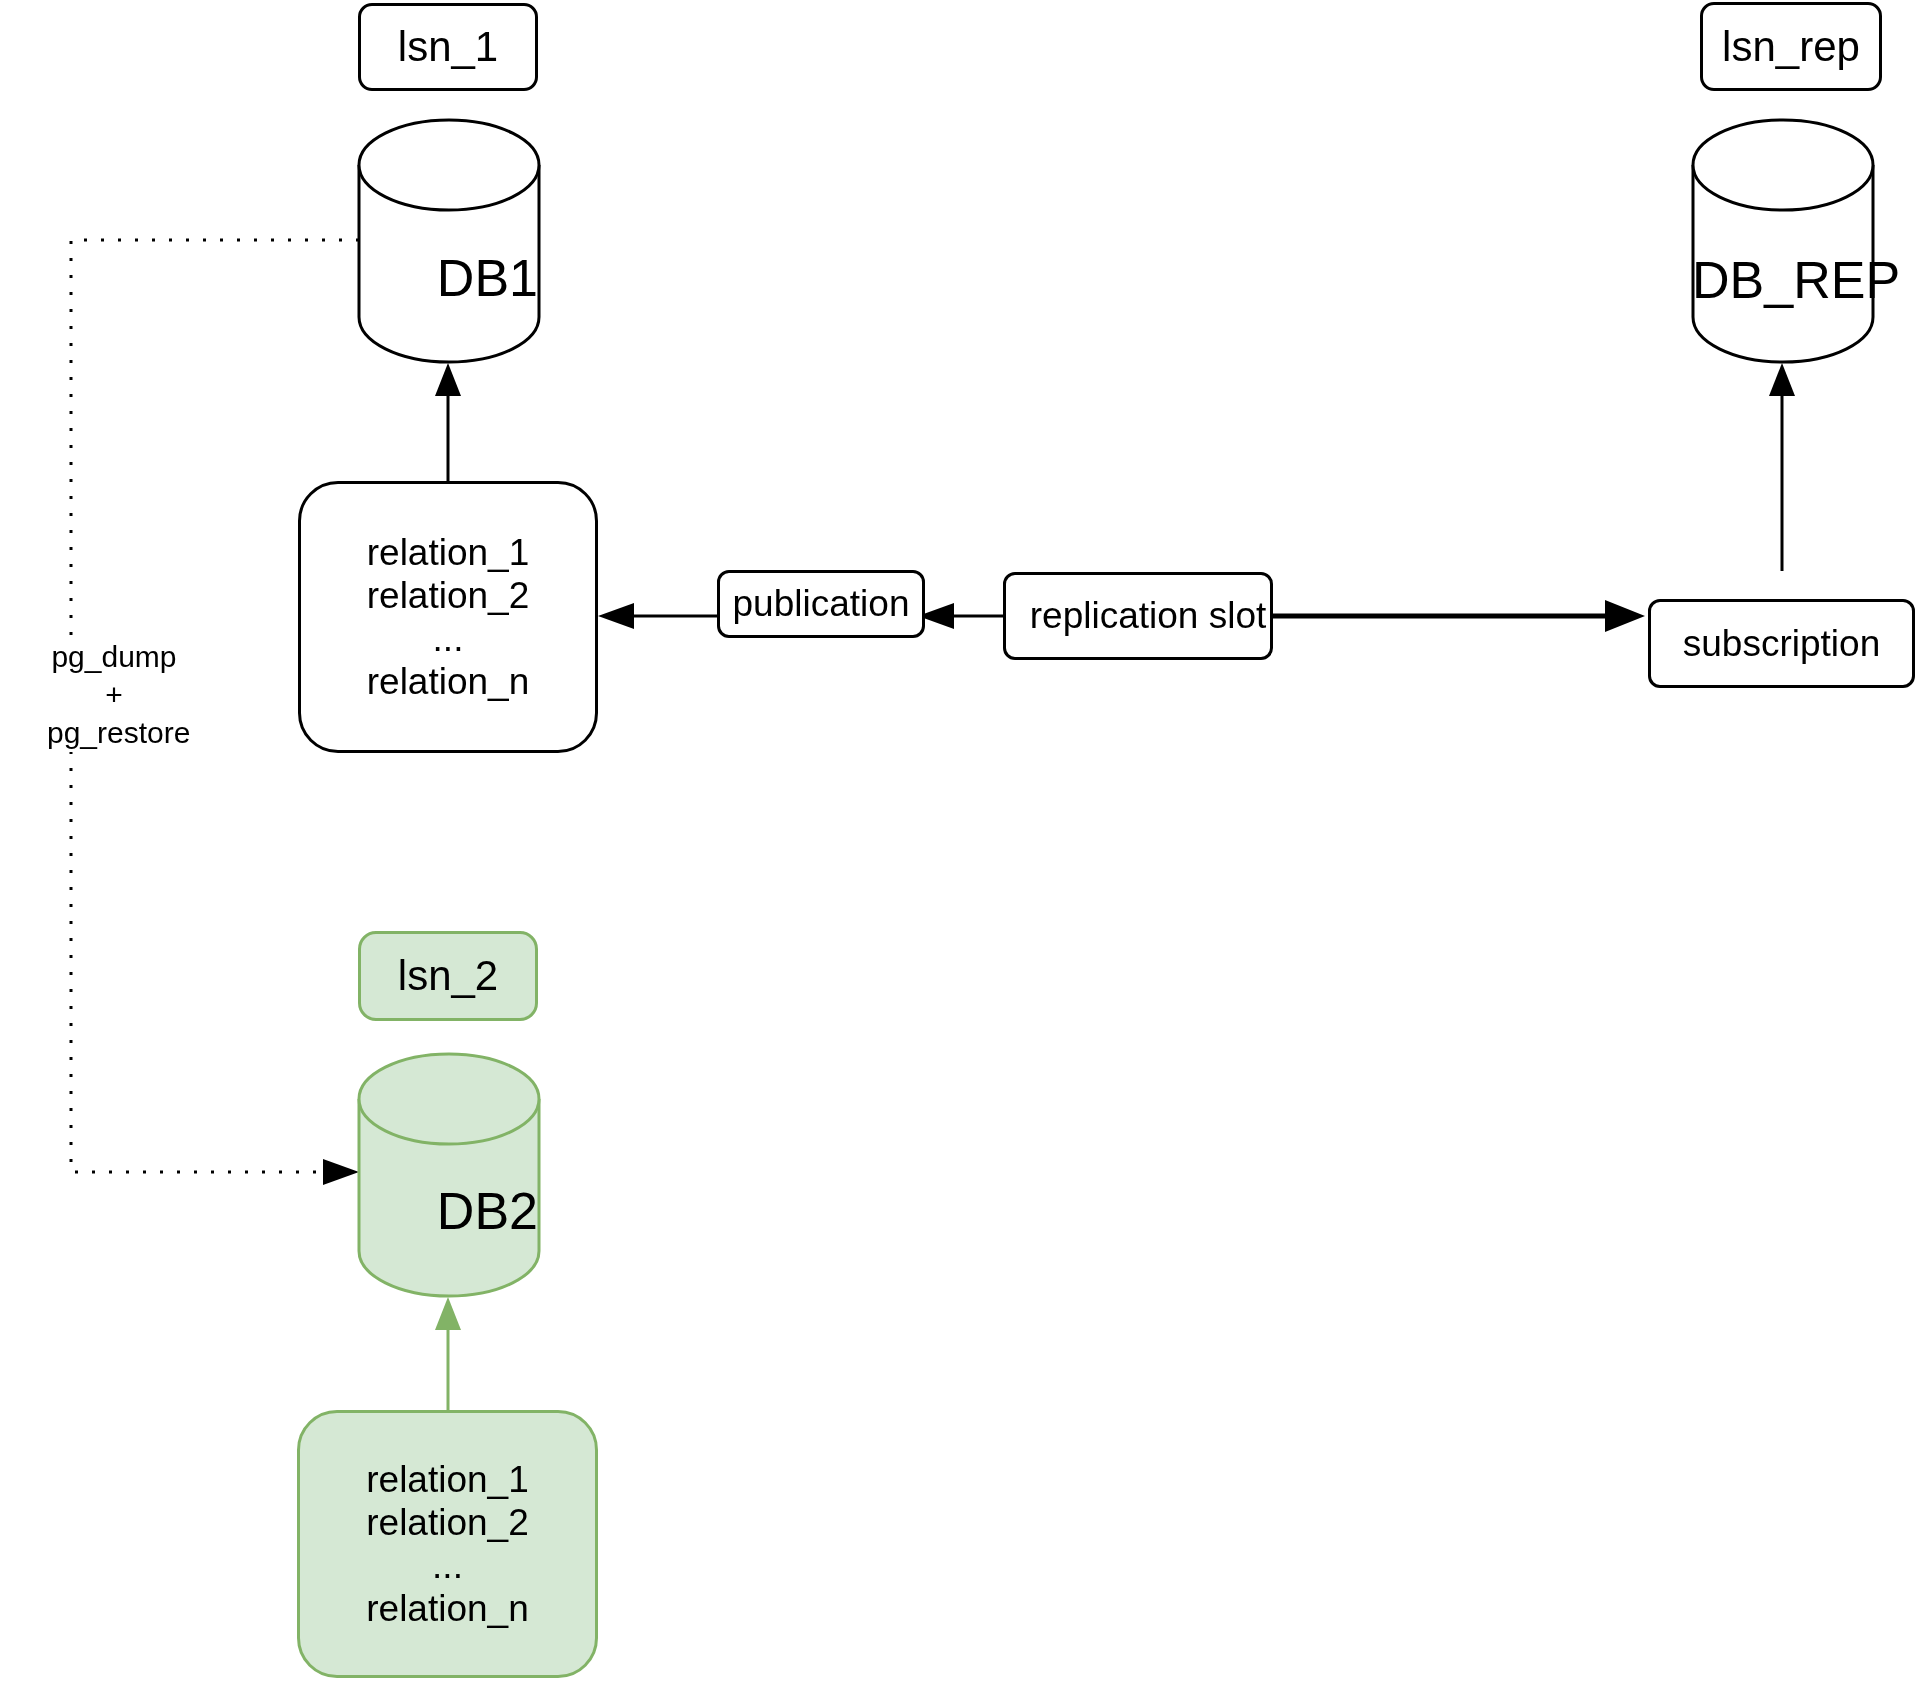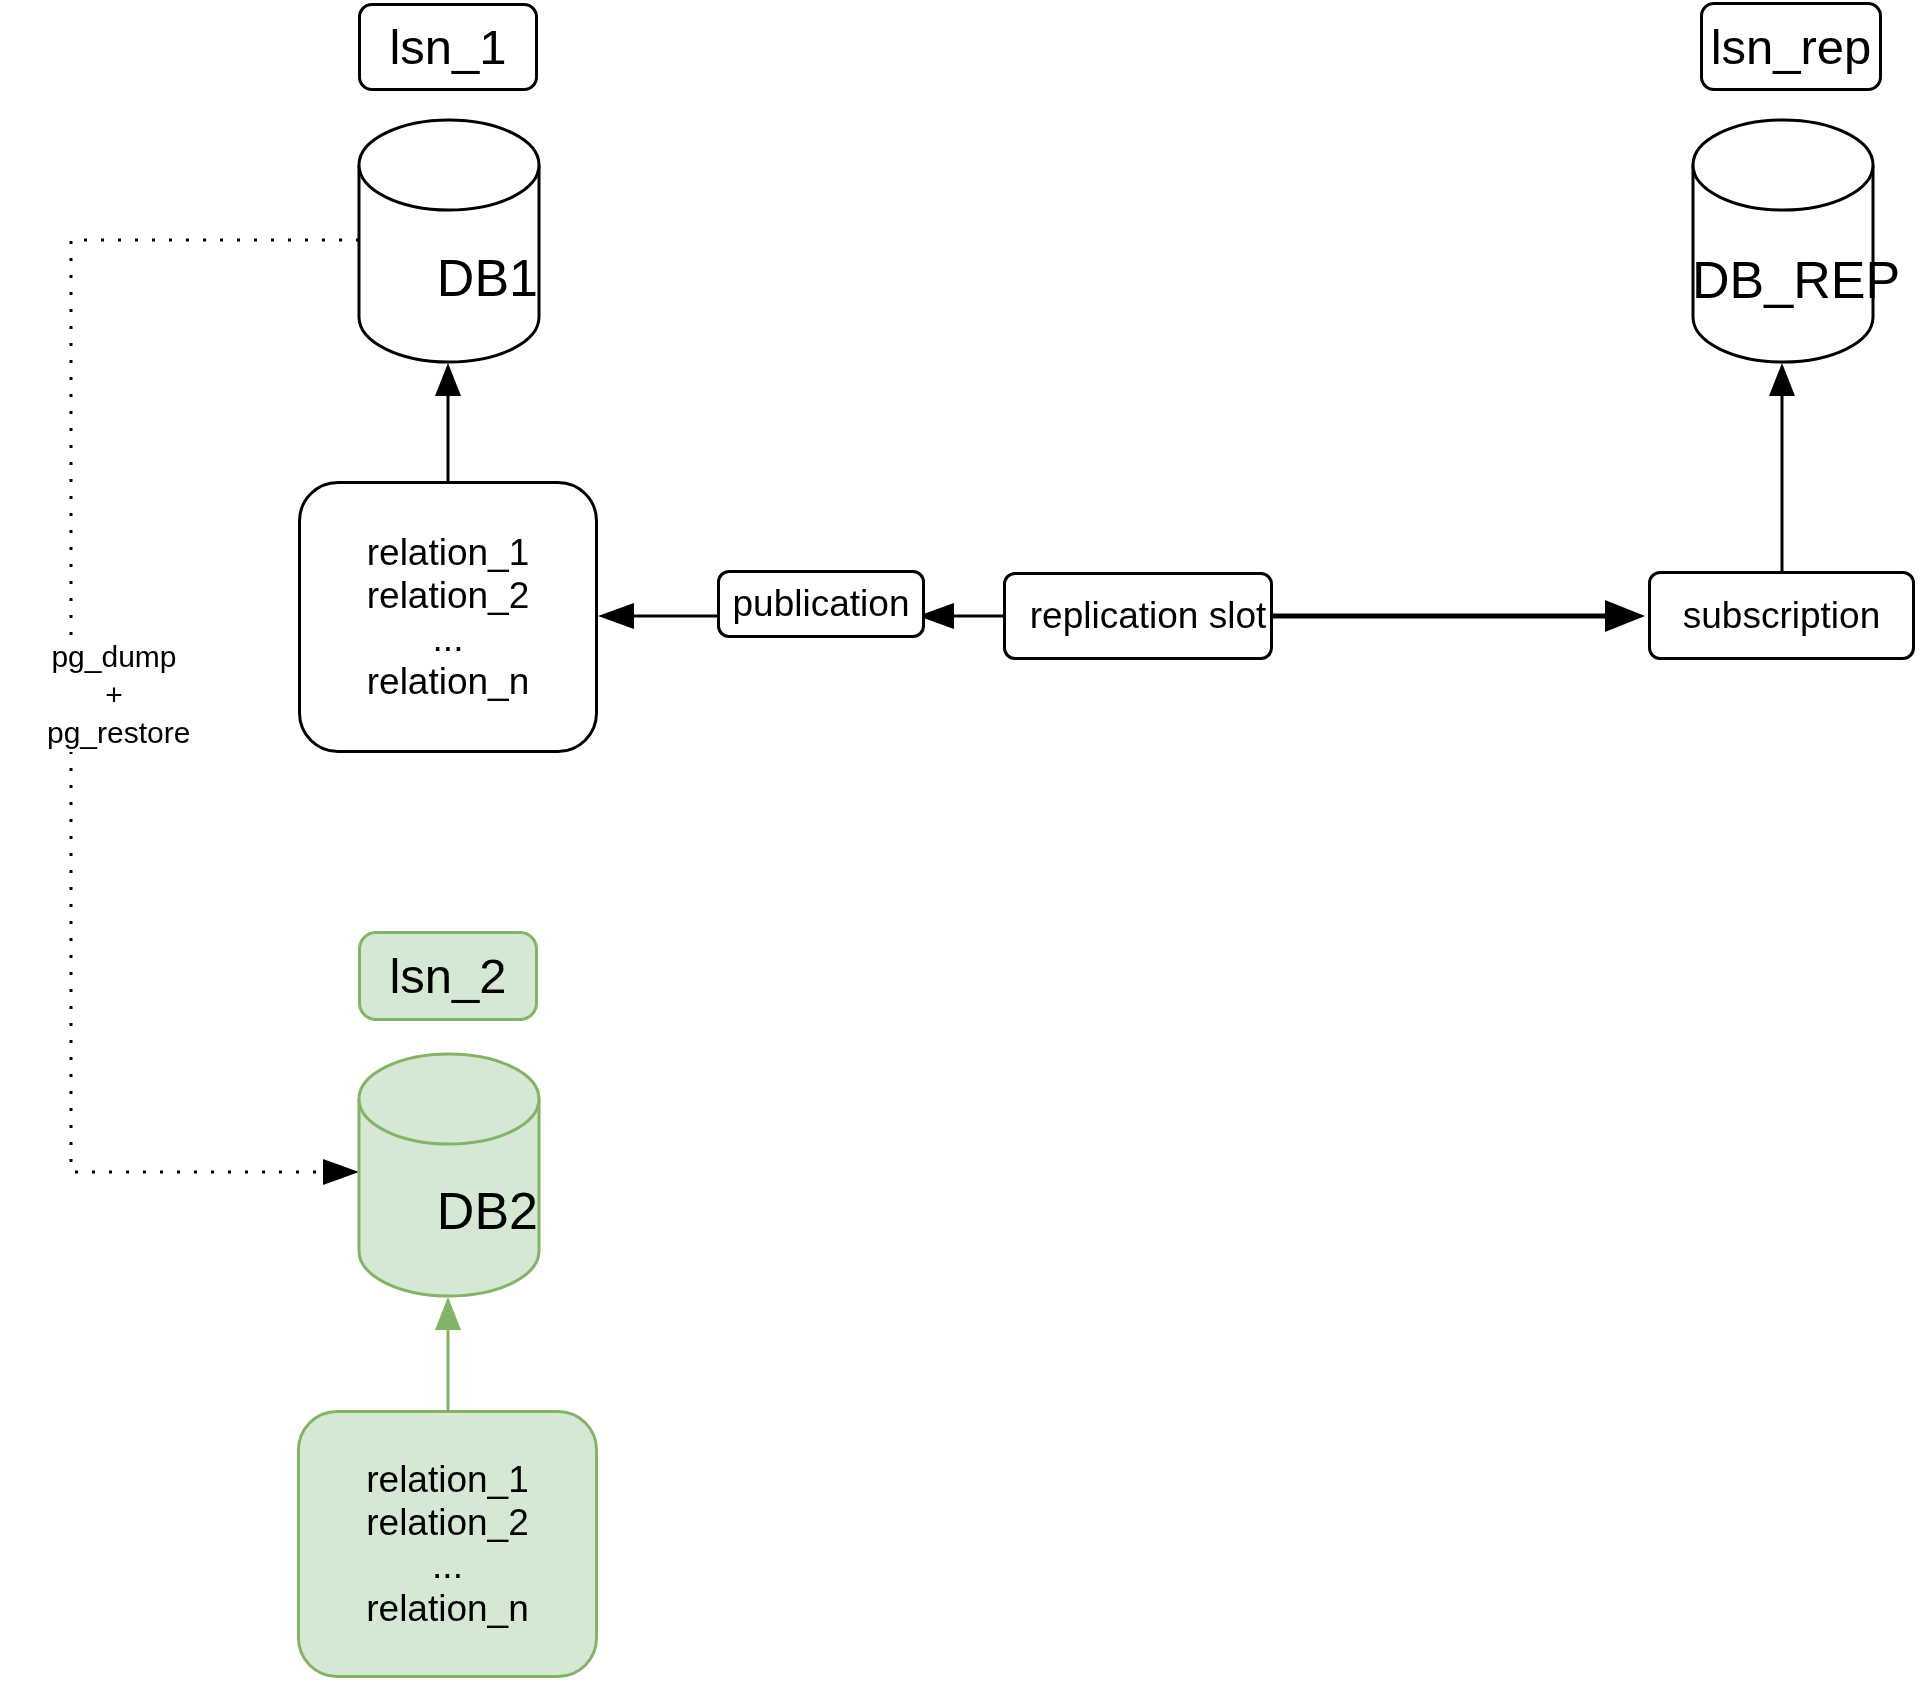--- a/index.html
+++ b/index.html
@@ -19,21 +19,21 @@
     box-sizing:border-box;
     background:#ffffff;
     border:3px solid #000000;
     display:flex;
     align-items:center;
     justify-content:center;
     text-align:center;
   }
   .rounded-sm { border-radius:14px; }
   .rounded-md { border-radius:12px; }
-  .label-lg { font-size:49px; }
+  .label-lg { font-size:42px; }
   .label-md { font-size:37px; }
   .green {
     background:#d5e8d4;
     border-color:#82b366;
   }
   .relations {
     border-radius:40px;
     flex-direction:column;
     font-size:37px;
     line-height:43px;
@@ -115,21 +115,21 @@
     </div>
 
     <div class="box rounded-md label-md" style="left:717px; top:570px; width:208px; height:68px;">
       <span>publication</span>
     </div>
 
     <div class="box rounded-md label-md" style="left:1003px; top:572px; width:270px; height:88px;padding-left:20px;">
       <span>replication slot</span>
     </div>
 
-    <div class="box rounded-md label-md" style="left:1648px; top:571px; width:267px; height:89px;">
+    <div class="box rounded-md label-md" style="left:1648px; top:599px; width:267px; height:89px;">
       <span>subscription</span>
     </div>
 
     <div class="box rounded-sm label-lg" style="left:1700px; top:2px; width:182px; height:89px;">
       <span>lsn_rep</span>
     </div>
 
     <div class="db-label" style="left:1692px; top:260px; width:182px;">DB_REP</div>
 
     <div class="box rounded-sm label-lg green" style="left:358px; top:931px; width:180px; height:90px;border-radius:18px;">

